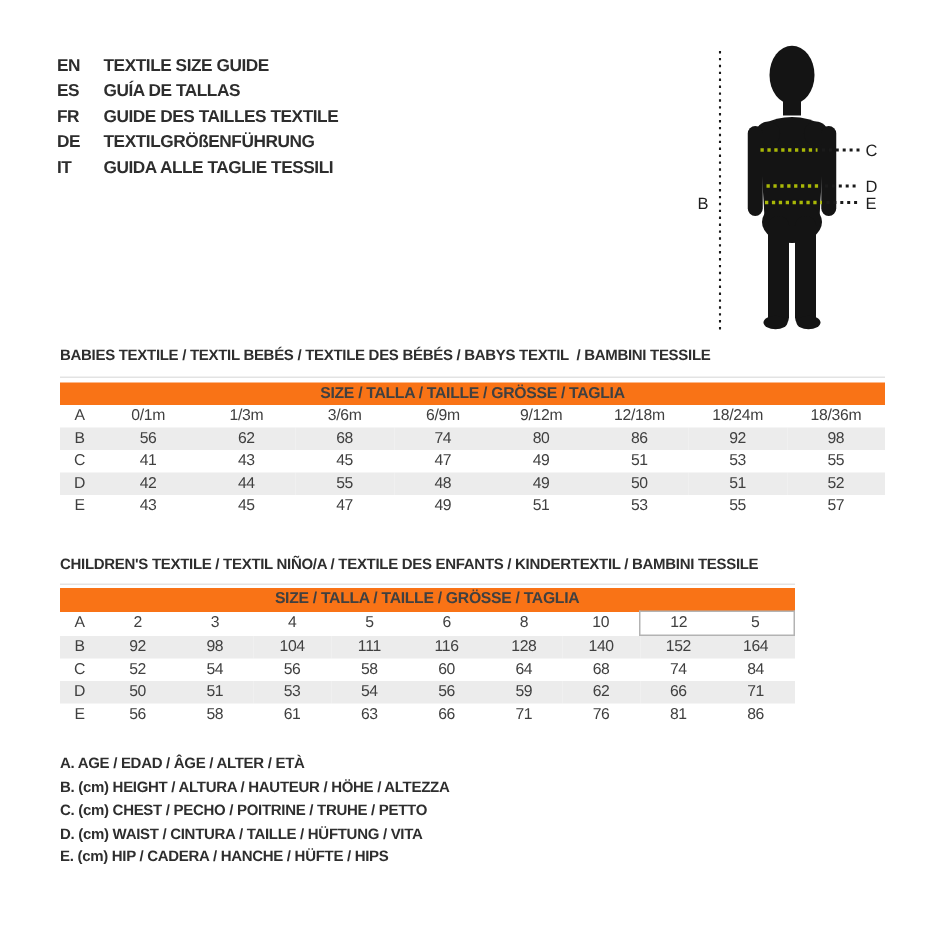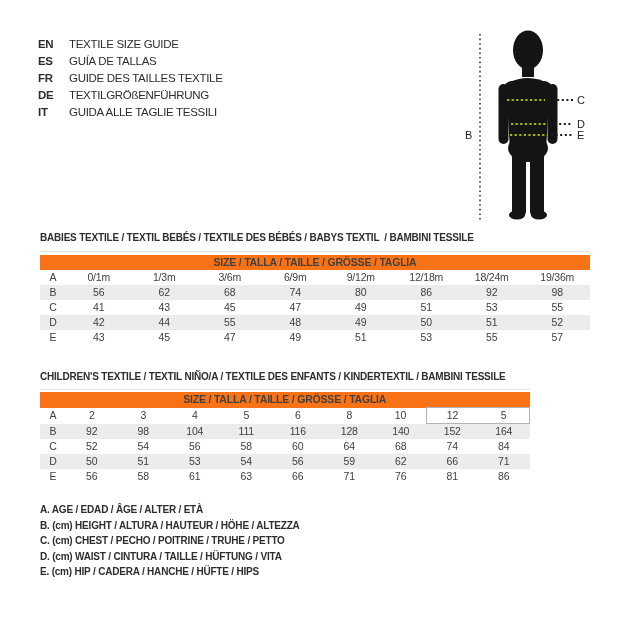--- a/index.html
+++ b/index.html
@@ -3,21 +3,21 @@
 <meta charset="utf-8">
 <style>
   * { margin:0; padding:0; box-sizing:border-box; }
   html,body { width:620px; height:620px; background:#fff; }
   body { font-family:"Liberation Sans", sans-serif; color:#333; position:relative; }
   .canvas { position:absolute; left:0; top:0; width:620px; height:620px; background:#ffffff; overflow:hidden; }
 
   .lang-list { position:absolute; left:38px; top:38px; }
   .lang-row { display:flex; height:17px; align-items:flex-start; }
   .lang-code { width:31px; font-weight:bold; font-size:11.5px; letter-spacing:-0.3px; color:#2d2d2d; }
-  .lang-label { font-weight:normal; font-size:11.5px; letter-spacing:-0.3px; color:#2d2d2d; white-space:pre; }
+  .lang-label { font-weight:bold; font-size:11.5px; letter-spacing:-0.3px; color:#2d2d2d; white-space:pre; }
 
   .figure-svg { position:absolute; left:463px; top:24px; }
   .meas-label { font-family:"Liberation Sans", sans-serif; font-size:11px; fill:#1f1f1f; letter-spacing:-0.3px; }
 
   .section-title { position:absolute; left:40px; font-weight:bold; font-size:10px;
                    letter-spacing:-0.2px; color:#2e2e2e; white-space:pre; }
   .topline { position:absolute; left:40px; height:1px; background:#e3e3e3; }
 
   table.size-table { position:absolute; left:40px; border-collapse:collapse; table-layout:fixed; }
   table.size-table td { font-size:10.5px; letter-spacing:-0.2px; color:#404040; text-align:center;
@@ -117,21 +117,21 @@
     <tbody>
         <tr>
           <td class="rowlabel">A</td>
           <td>0/1m</td>
           <td>1/3m</td>
           <td>3/6m</td>
           <td>6/9m</td>
           <td>9/12m</td>
           <td>12/18m</td>
           <td>18/24m</td>
-          <td>19/36m</td>
+          <td>18/36m</td>
         </tr>
         <tr class="alt">
           <td class="rowlabel">B</td>
           <td>56</td>
           <td>62</td>
           <td>68</td>
           <td>74</td>
           <td>80</td>
           <td>86</td>
           <td>92</td>

